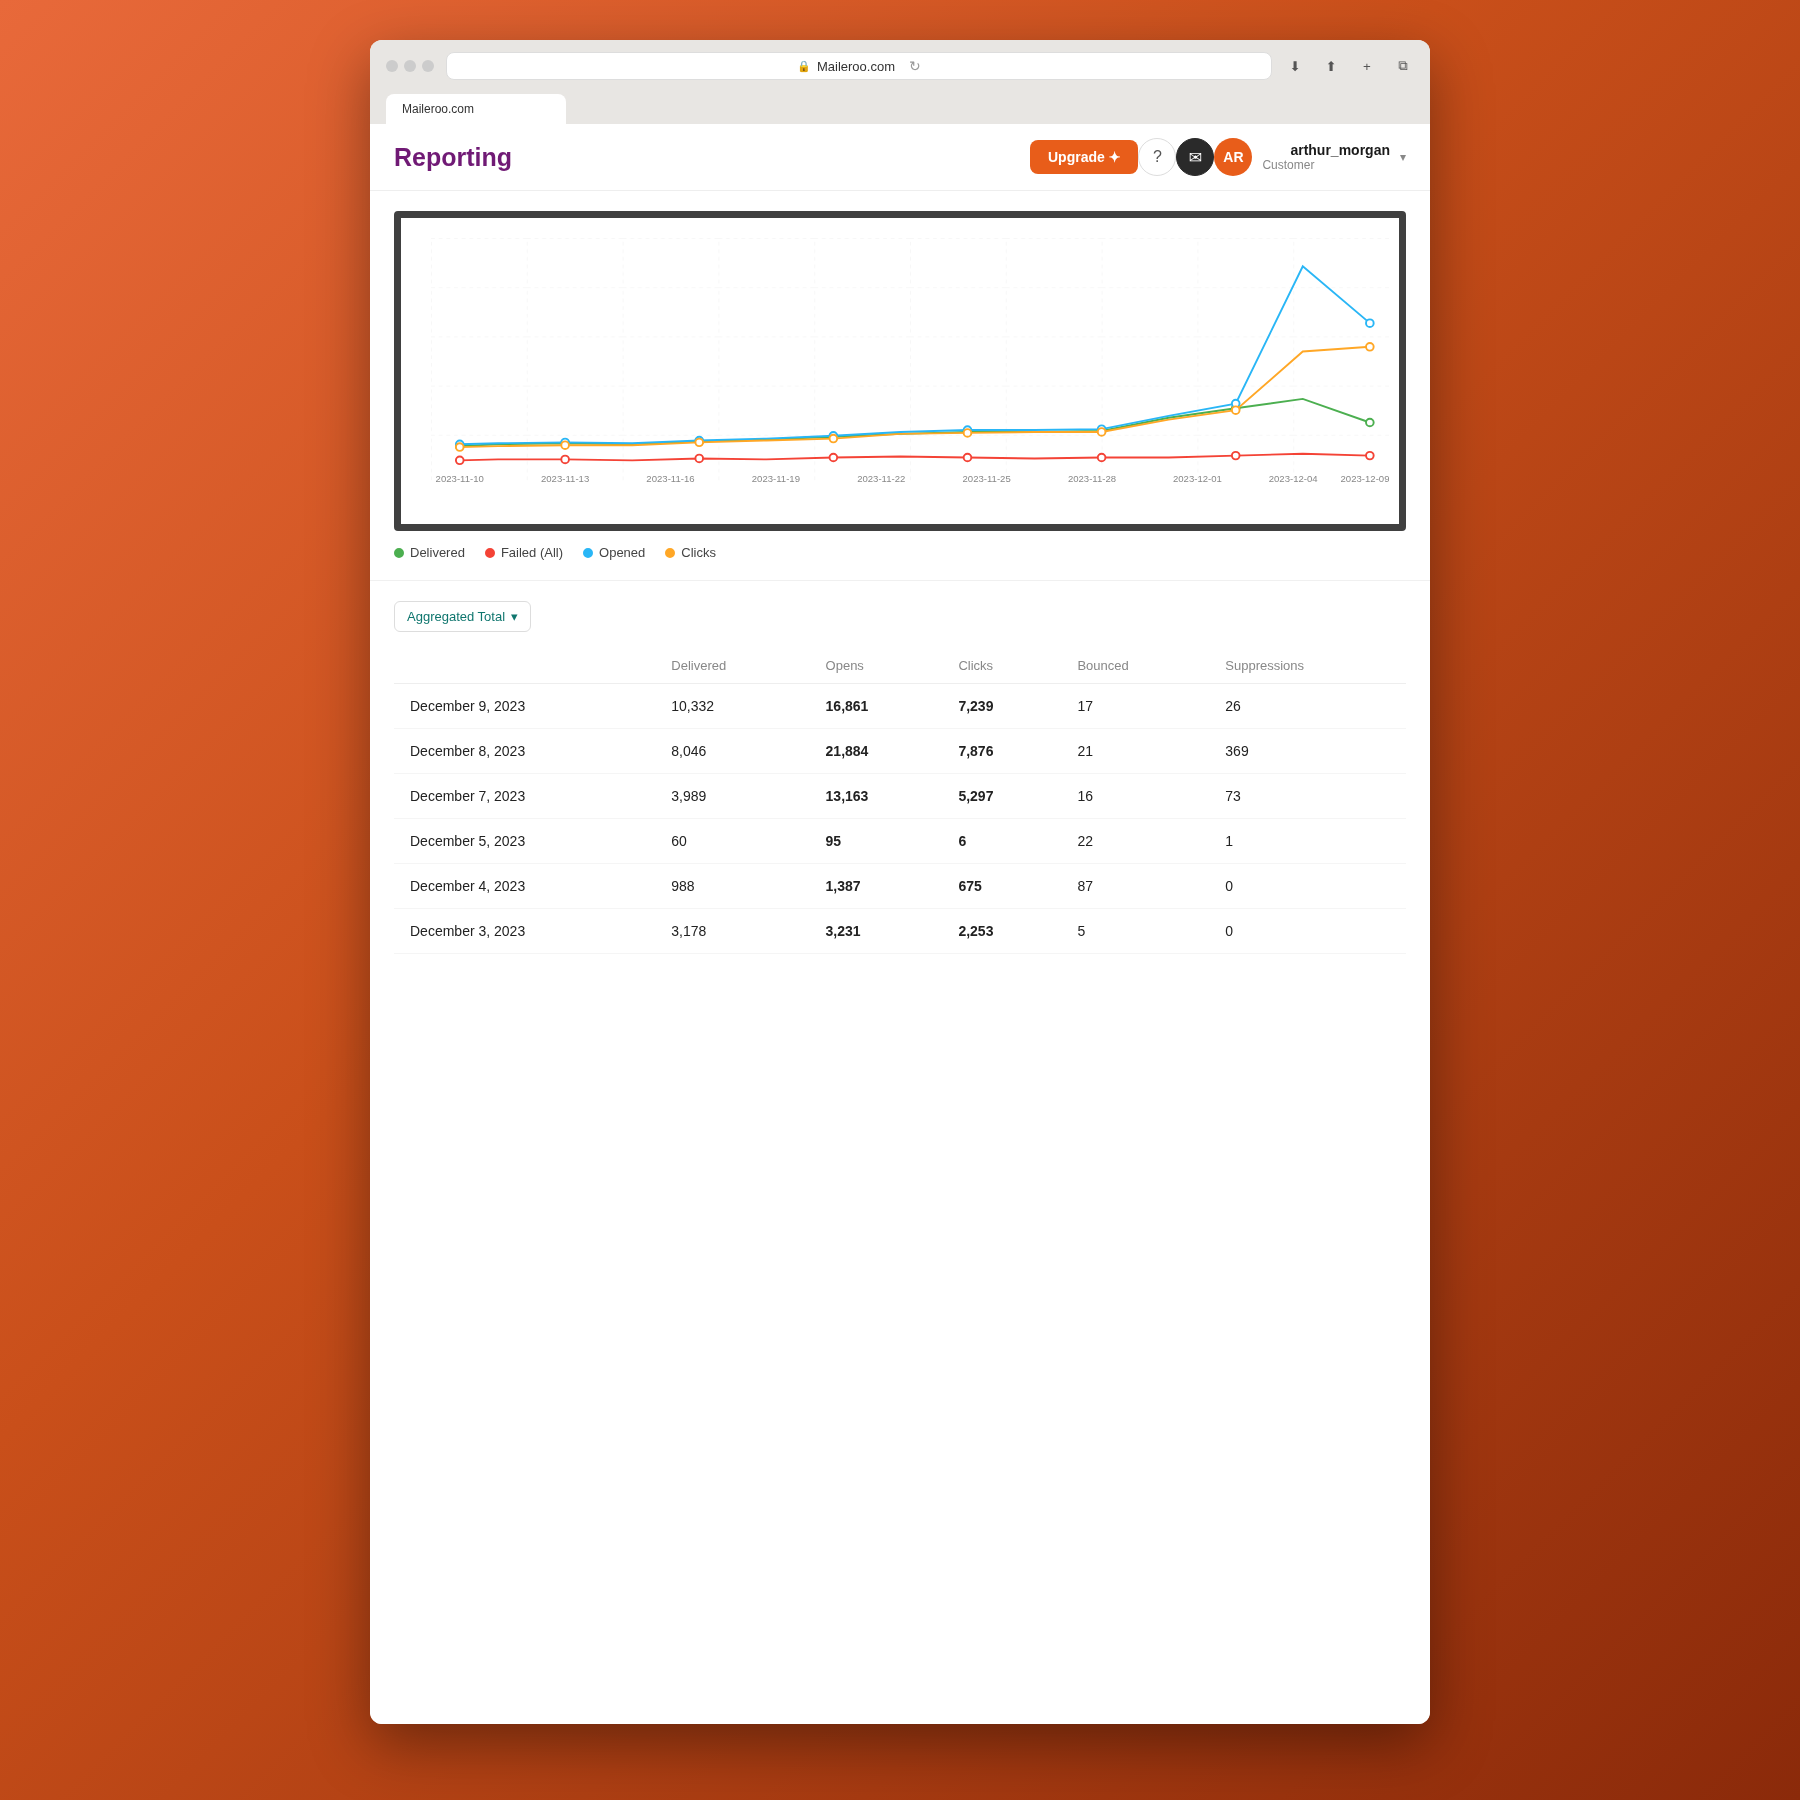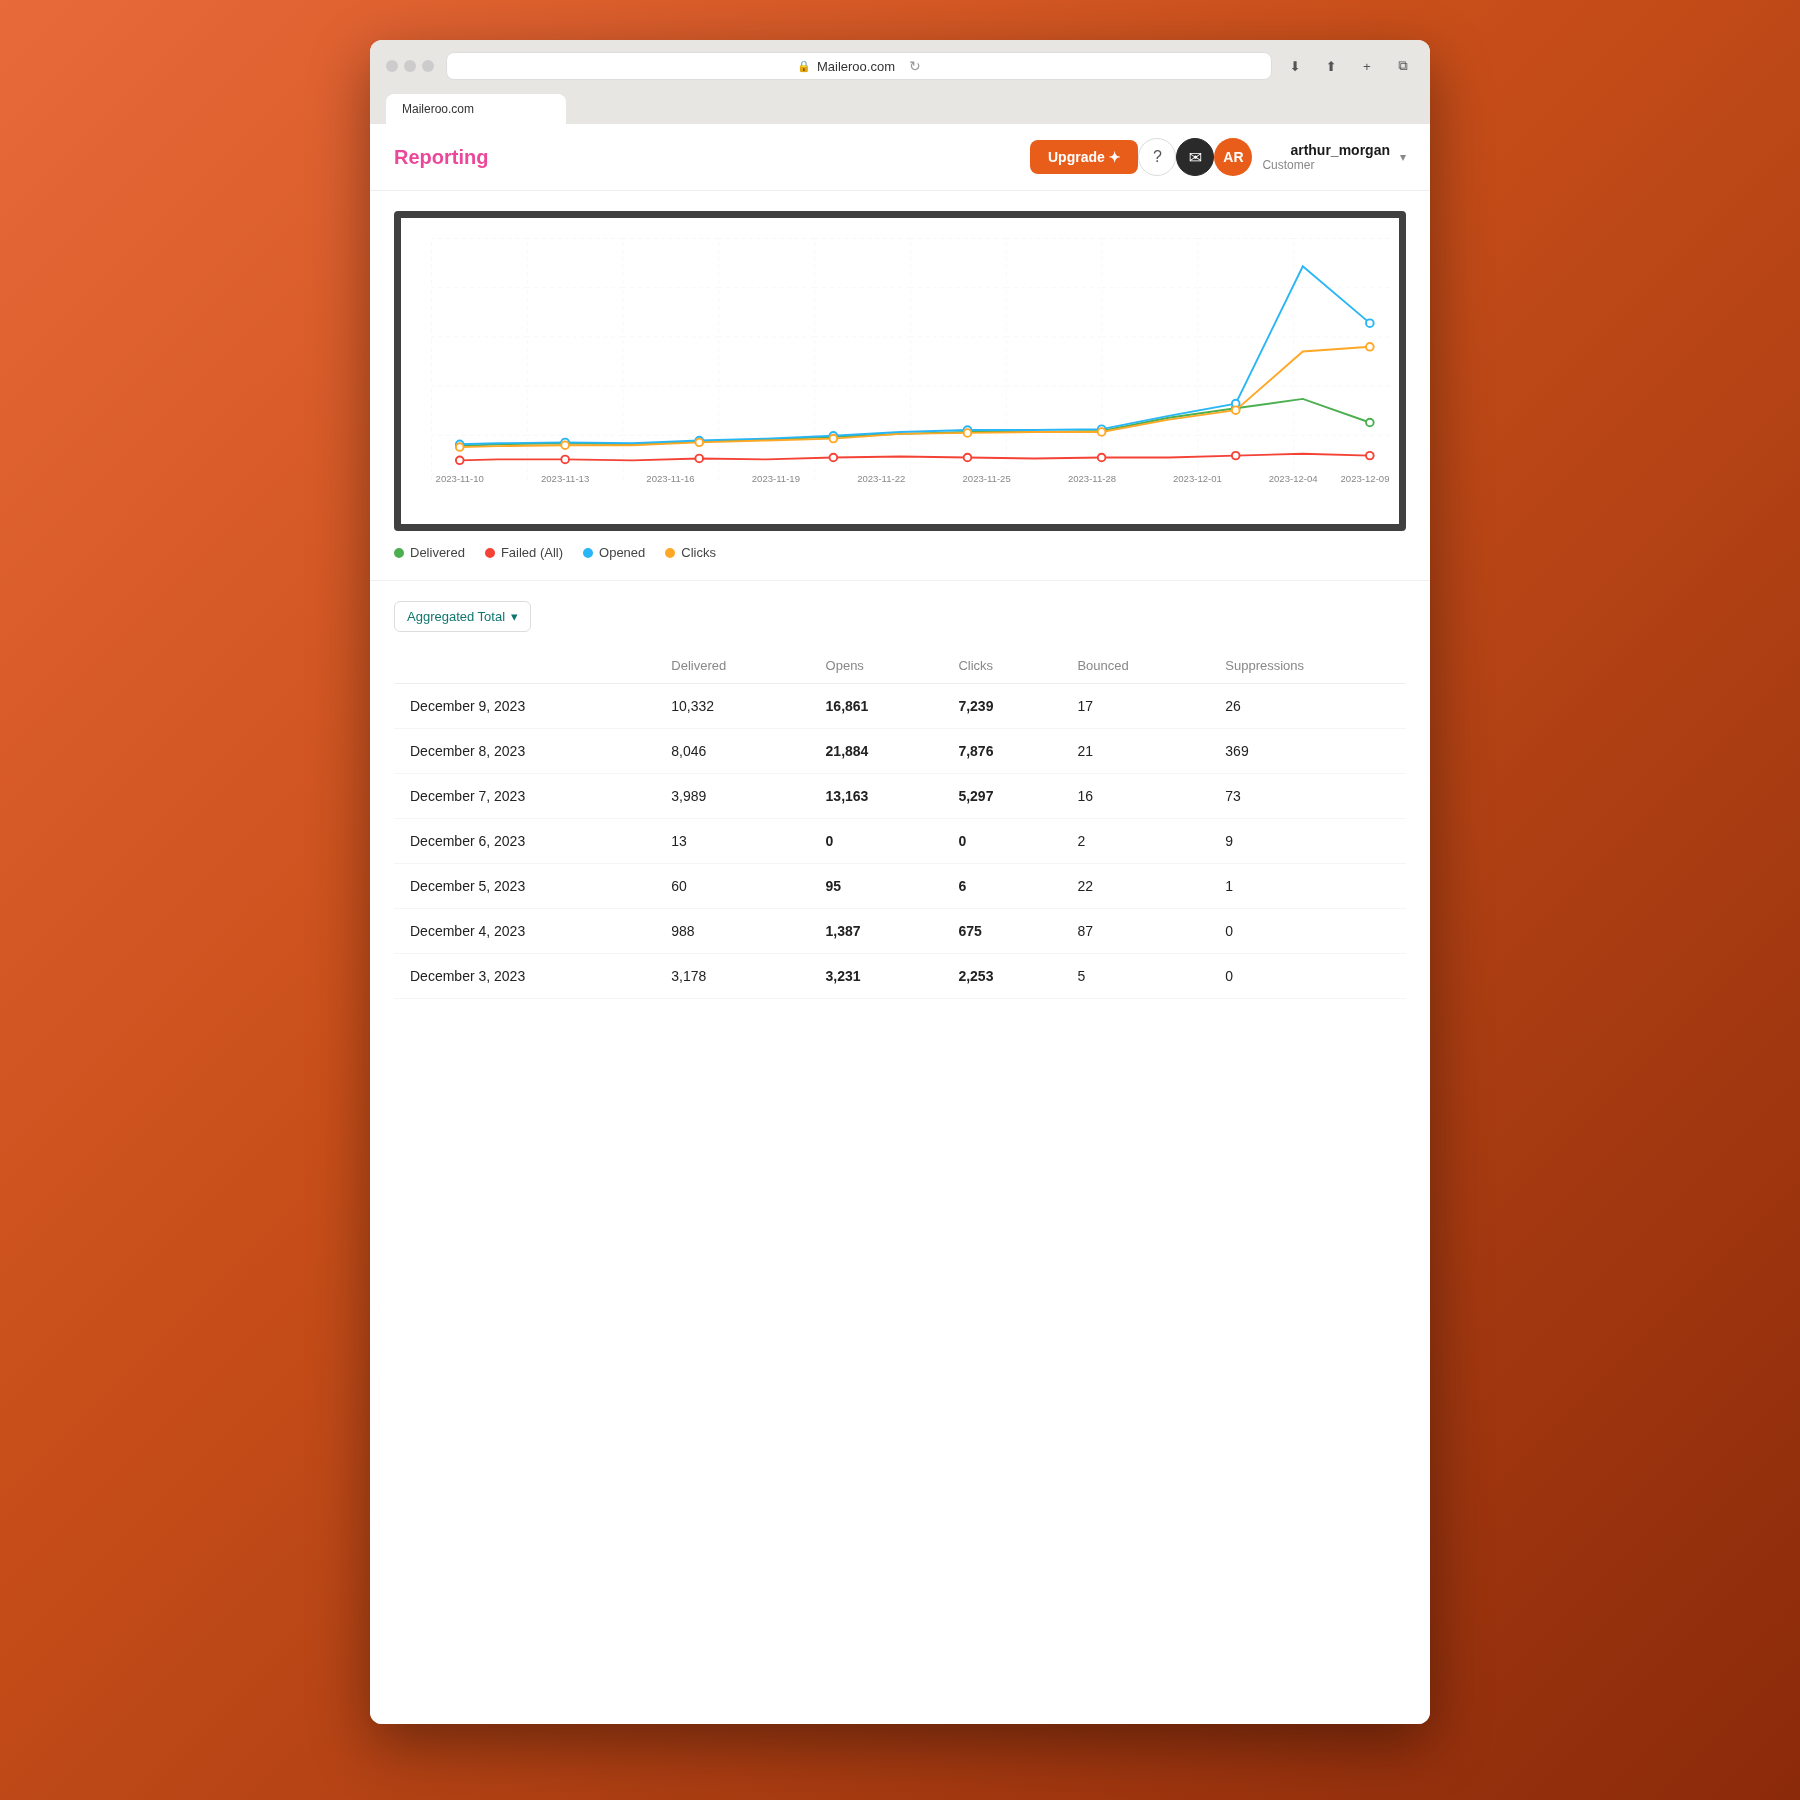--- a/index.html
+++ b/index.html
@@ -99,23 +99,23 @@
     
     .app-header {
       background: white;
       padding: 14px 24px;
       display: flex;
       align-items: center;
       justify-content: space-between;
       border-bottom: 1px solid #eee;
     }
     .page-title {
-      font-size: 20px;
+      font-size: 25px;
       font-weight: 600;
-      color: #ec4899;
+      color: #701a75;
     }
     .header-right {
       display: flex;
       align-items: center;
     }
     .upgrade-btn {
       background: #e85d1a;
       color: white;
       border: none;
       border-radius: 8px;
@@ -439,28 +439,20 @@
     </tr>
             <tr>
       <td class="col-date">December 7, 2023</td>
       <td class="col-delivered">3,989</td>
       <td class="col-opens">13,163</td>
       <td class="col-clicks">5,297</td>
       <td class="col-bounced">16</td>
       <td class="col-suppressions">73</td>
     </tr>
             <tr>
-      <td class="col-date">December 6, 2023</td>
-      <td class="col-delivered">13</td>
-      <td class="col-opens">0</td>
-      <td class="col-clicks">0</td>
-      <td class="col-bounced">2</td>
-      <td class="col-suppressions">9</td>
-    </tr>
-            <tr>
       <td class="col-date">December 5, 2023</td>
       <td class="col-delivered">60</td>
       <td class="col-opens">95</td>
       <td class="col-clicks">6</td>
       <td class="col-bounced">22</td>
       <td class="col-suppressions">1</td>
     </tr>
             <tr>
       <td class="col-date">December 4, 2023</td>
       <td class="col-delivered">988</td>

